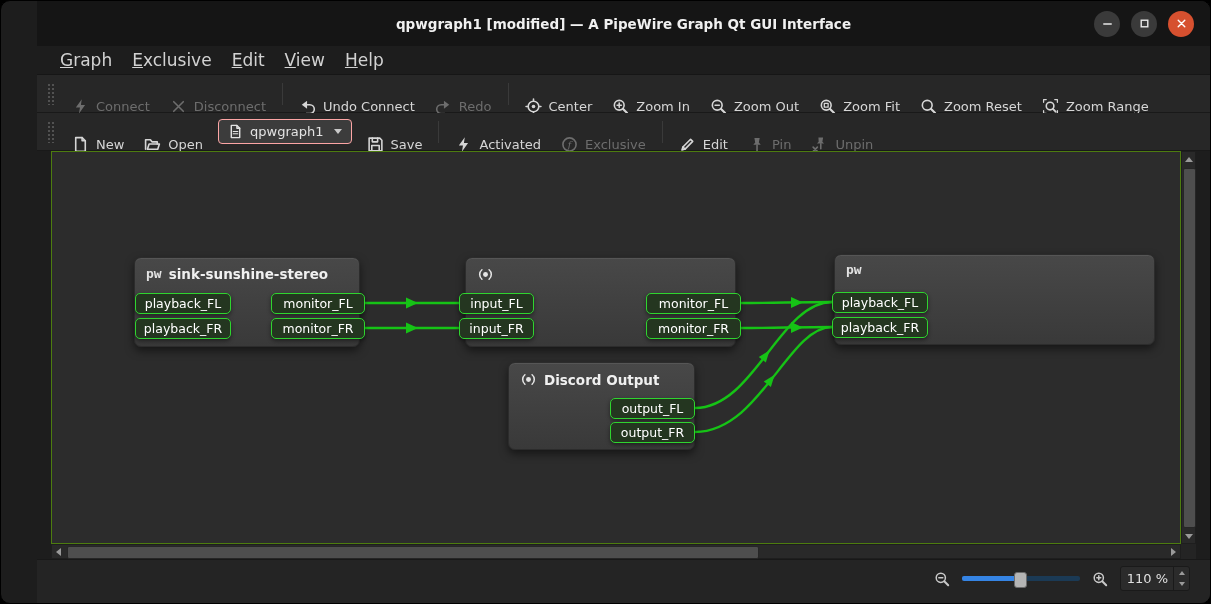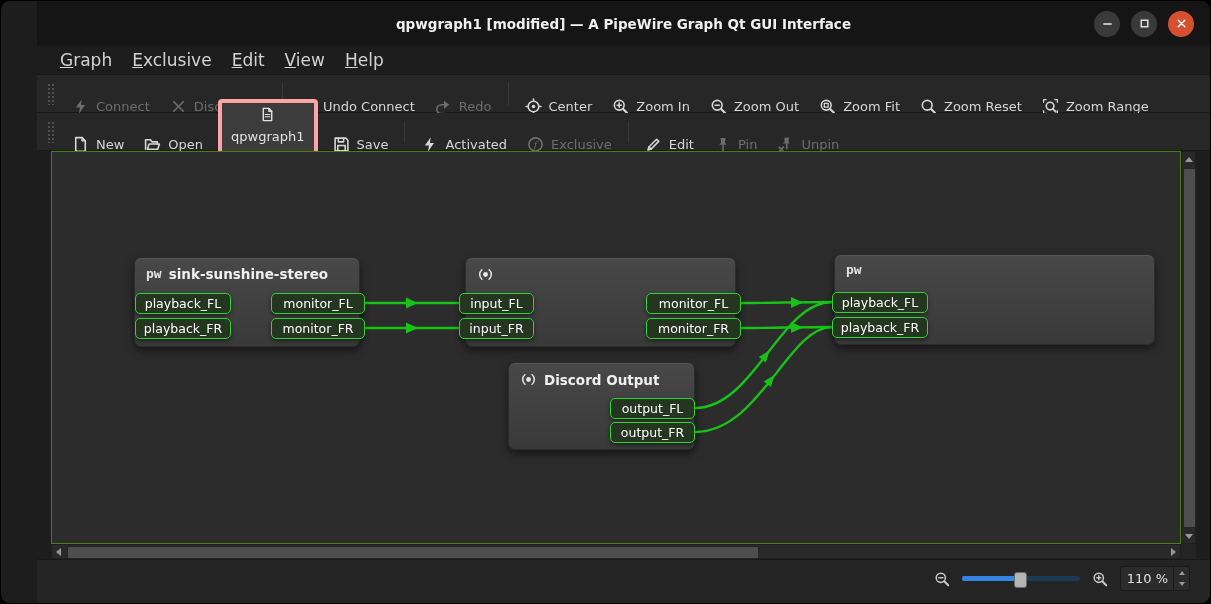--- a/index.html
+++ b/index.html
@@ -21,22 +21,22 @@
   .menu-item{display:inline-block;color:#d2d2d2;font-size:17px;padding:3px 9px;border-radius:3px;cursor:default;}
   .menu-item::first-letter{text-decoration:underline;}
 
   
   .toolbar{height:37px;flex:0 0 37px;background:#272727;display:flex;align-items:center;padding:0 8px;border-bottom:1px solid #191919;gap:2px;}
   .tb-handle{width:8px;height:22px;margin:0 6px 0 2px;background-image:radial-gradient(#525252 1px,transparent 1.3px);background-size:4px 4px;}
   .tb-btn{display:flex;align-items:center;gap:7px;padding:5px 9px;background:none;border:none;border-radius:4px;color:#d6d6d6;font-size:13px;font-family:inherit;cursor:pointer;margin-top:26px;}
   .tb-btn.disabled{color:#6d6d6d;}
   .tb-sep{width:1px;height:22px;background:#3a3a3a;margin:0 5px;}
   .ic{width:17px;height:17px;stroke:currentColor;fill:none;stroke-width:1.5;stroke-linecap:round;stroke-linejoin:round;flex:0 0 auto;}
-  .combo{display:flex;align-items:center;gap:7px;background:#3c3c3c;border:4px solid #fca5a5;border-radius:4px;
-         padding:4px 9px;color:#e2e2e2;font-size:13px;margin:7px 4px;cursor:pointer;flex-direction:column;}
+  .combo{display:flex;align-items:center;gap:7px;background:#3c3c3c;border:1px solid #fca5a5;border-radius:4px;
+         padding:4px 9px;color:#e2e2e2;font-size:13px;margin:7px 4px;cursor:pointer;}
   .caret{width:0;height:0;border-left:4px solid transparent;border-right:4px solid transparent;border-top:5px solid #c9c9c9;margin-left:3px;}
 
   
   .center-area{flex:0 0 408px;margin:0 14px;display:flex;flex-direction:column;}
   .canvas-row{display:flex;height:393px;}
   .canvas{position:relative;flex:1;background:#2c2c2c;overflow:hidden;border:1px solid #4d7c0f;box-sizing:border-box;}
   .wires{position:absolute;left:0;top:0;z-index:2;}
   .node{position:absolute;z-index:1;background:linear-gradient(180deg,#484848,#393939);border:1px solid #2c2c2c;border-radius:7px;
         box-shadow:0 4px 9px rgba(0,0,0,.5), inset 0 1px 0 rgba(255,255,255,.08);}
   .node-title{display:flex;align-items:center;gap:7px;padding:8px 11px 4px 11px;color:#f0f0f0;font-size:13.5px;font-weight:bold;white-space:nowrap;overflow:hidden;}

